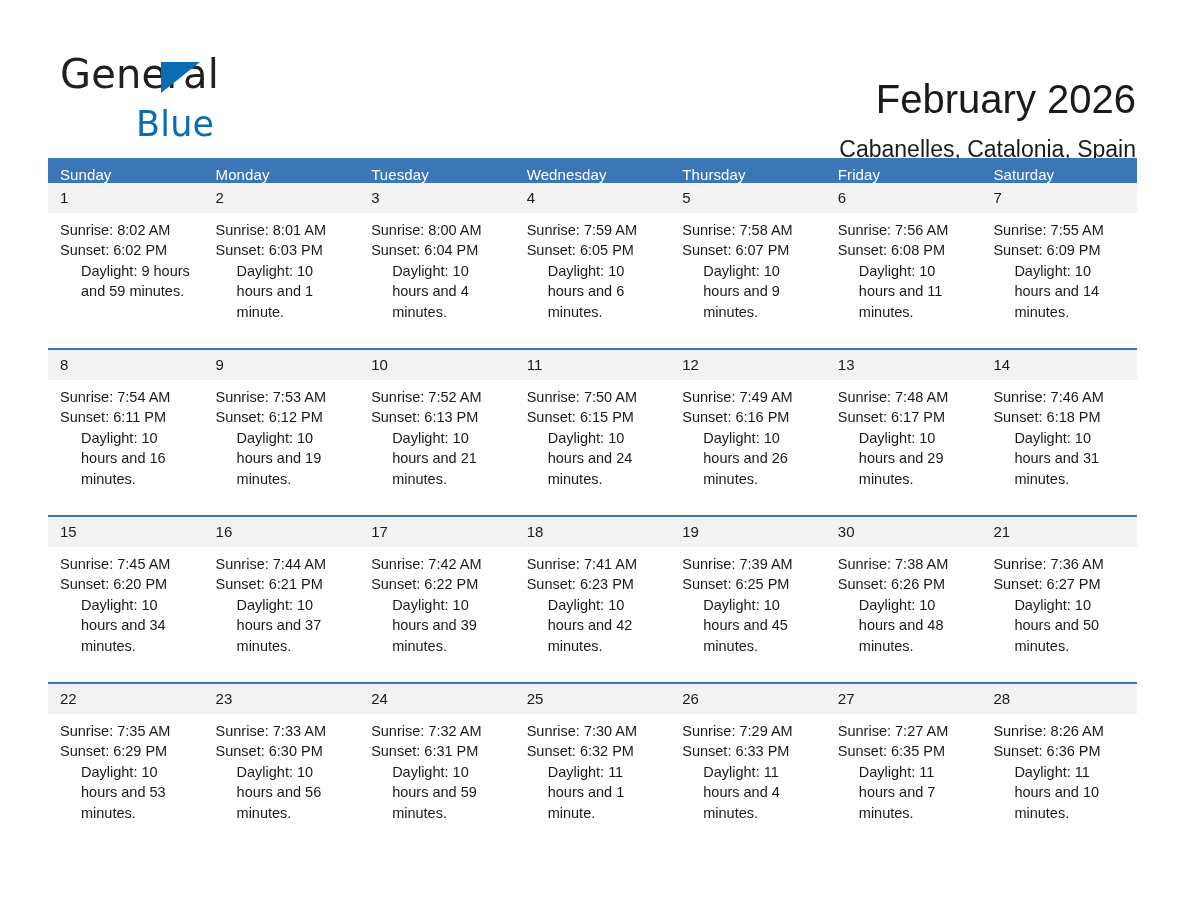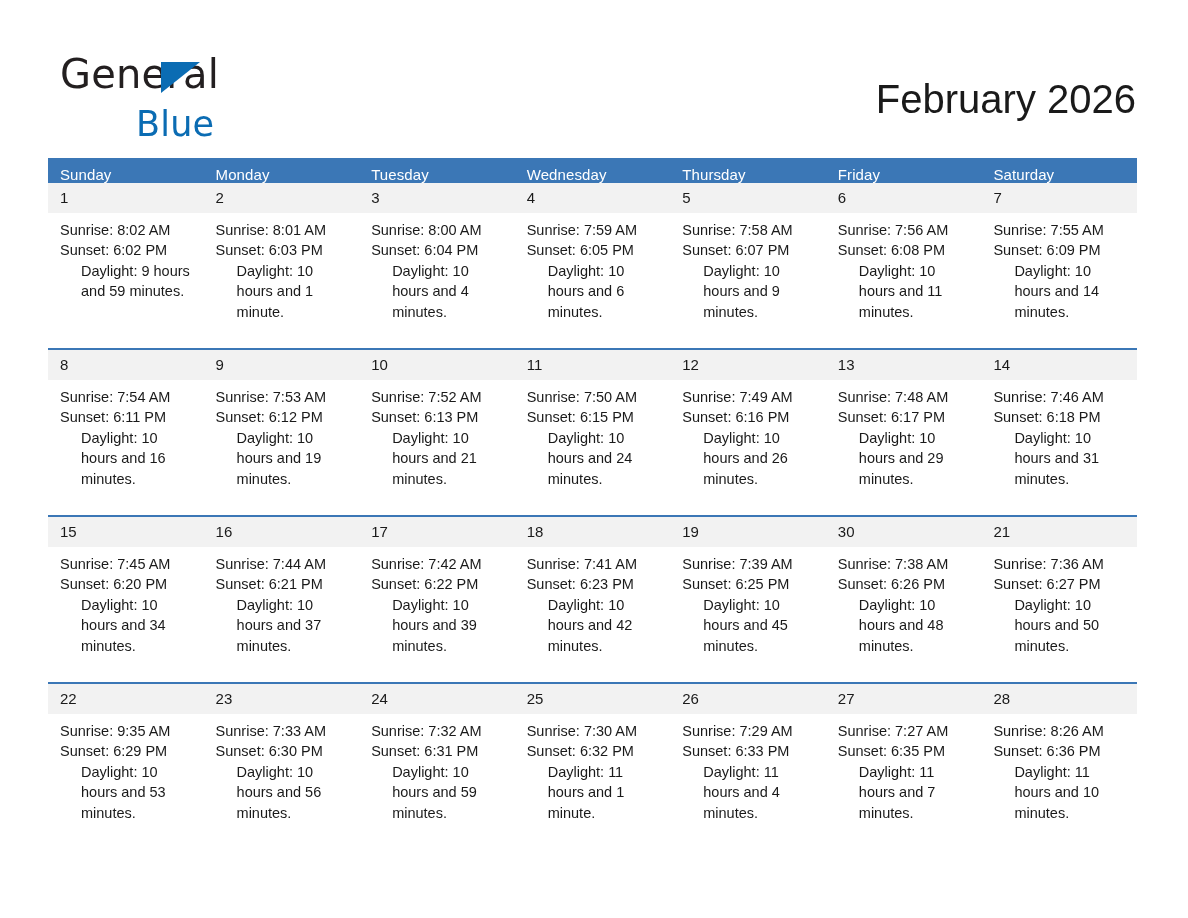--- a/index.html
+++ b/index.html
@@ -146,20 +146,21 @@
 <div class="page">
 
   <div class="header">
     <div class="logo">
       <span class="logo-general">General</span>
       <span class="logo-tri"></span>
       <span class="logo-blue">Blue</span>
     </div>
     <div class="title-block">
       <div class="cal-title">February 2026</div>
+      <div class="cal-subtitle">Cabanelles, Catalonia, Spain</div>
     </div>
   </div>
 
   <table class="calendar">
     <colgroup>
       <col>
         <col>
         <col>
         <col>
         <col>
@@ -353,21 +354,21 @@
             <div>Sunset: 6:27 PM</div>
             <div class="wrap">Daylight: 10 hours and 50 minutes.</div>
           </div>
         </td>
       </tr>
 
       <tr class="week-4">
         <td>
           <div class="daynum">22</div>
           <div class="dayinfo">
-            <div>Sunrise: 9:35 AM</div>
+            <div>Sunrise: 7:35 AM</div>
             <div>Sunset: 6:29 PM</div>
             <div class="wrap">Daylight: 10 hours and 53 minutes.</div>
           </div>
         </td>
         <td>
           <div class="daynum">23</div>
           <div class="dayinfo">
             <div>Sunrise: 7:33 AM</div>
             <div>Sunset: 6:30 PM</div>
             <div class="wrap">Daylight: 10 hours and 56 minutes.</div>

